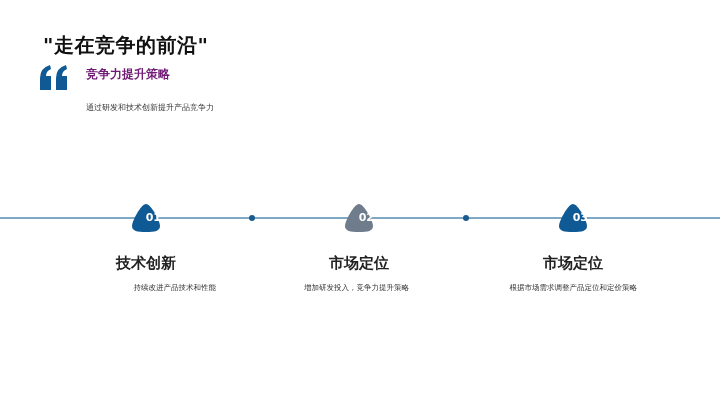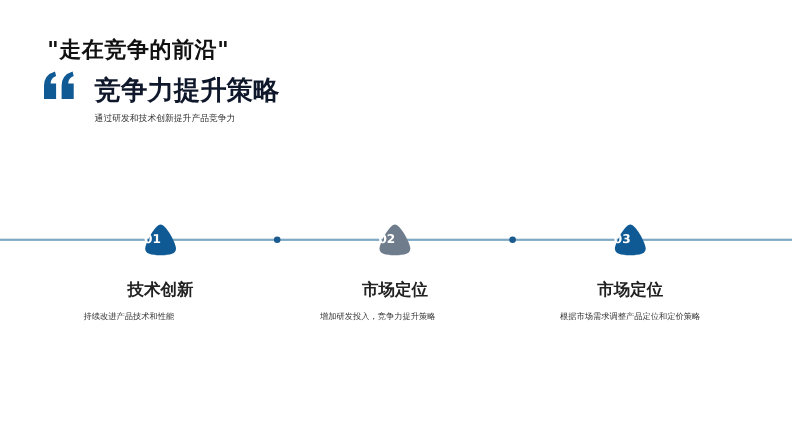--- a/index.html
+++ b/index.html
@@ -8,44 +8,44 @@
     font-family: "DejaVu Sans", "Liberation Sans", sans-serif; color: #1a1a1a;
   }
   .headline {
     position: absolute; left: 43px; top: 32px; font-size: 20px; font-weight: bold; color: #111;
     letter-spacing: 0.5px;
   }
   .quote-icon {
     position: absolute; left: 38px; top: 64px; width: 32px; height: 28px;
   }
   .subtitle {
-    position: absolute; left: 86px; top: 66px; font-size: 24px; font-weight: bold; color: #0f172a;
+    position: absolute; left: 86px; top: 66px; font-size: 12px; font-weight: bold; color: #701a75;
   }
   .desc {
     position: absolute; left: 86px; top: 102px; font-size: 8px; color: #333; text-align: center;
   }
   .timeline-line {
     position: absolute; left: 0; top: 217px; width: 720px; height: 2px; background: #7fa8c4;
   }
   .dot {
     position: absolute; top: 215px; width: 6px; height: 6px; border-radius: 50%; background: #1a5b8f;
   }
   .badge {
     position: absolute; top: 203px; width: 30px; height: 30px;
   }
   .badge svg { position: absolute; left: 0; top: 0; }
   .badge span {
-    position: absolute; left: 0; top: 8px; width: 30px; text-align: left;
+    position: absolute; left: 0; top: 8px; width: 30px; text-align: right;
     font-size: 11px; font-weight: bold; color: #fff;
   }
   .step-title {
     position: absolute; top: 254px; width: 160px; text-align: center; font-size: 15px; font-weight: bold; color: #222;
   }
   .step-desc {
-    position: absolute; top: 281px; width: 140px; text-align: left; font-size: 7.5px; line-height: 13px; color: #333;
+    position: absolute; top: 281px; width: 140px; text-align: right; font-size: 7.5px; line-height: 13px; color: #333;
   }
 </style>
 </head>
 <body>
 
 <div class="headline">"走在竞争的前沿"</div>
 
 <div class="quote-icon">
   <svg width="32" height="28" viewBox="0 0 32 28">
     <path d="M2 26 L2 14 Q2 4 12 1 L13 5 Q8 7 8 12 L13 12 L13 26 Z" fill="#0f5a94"></path>

